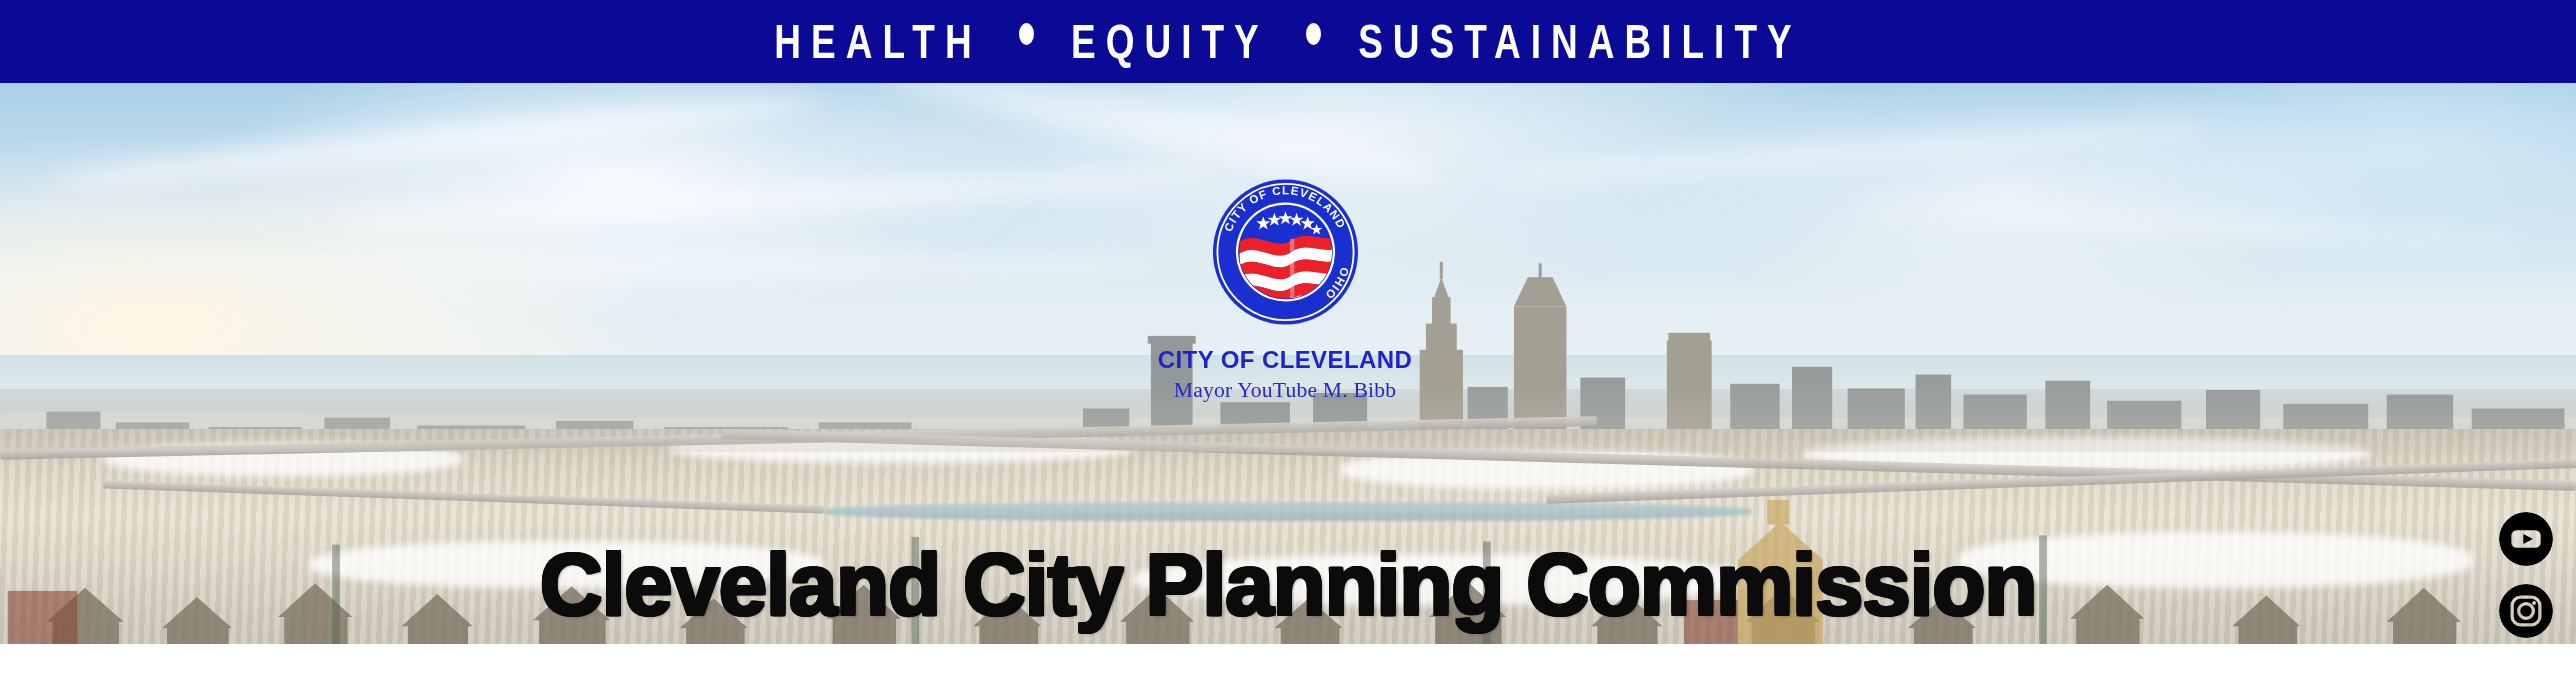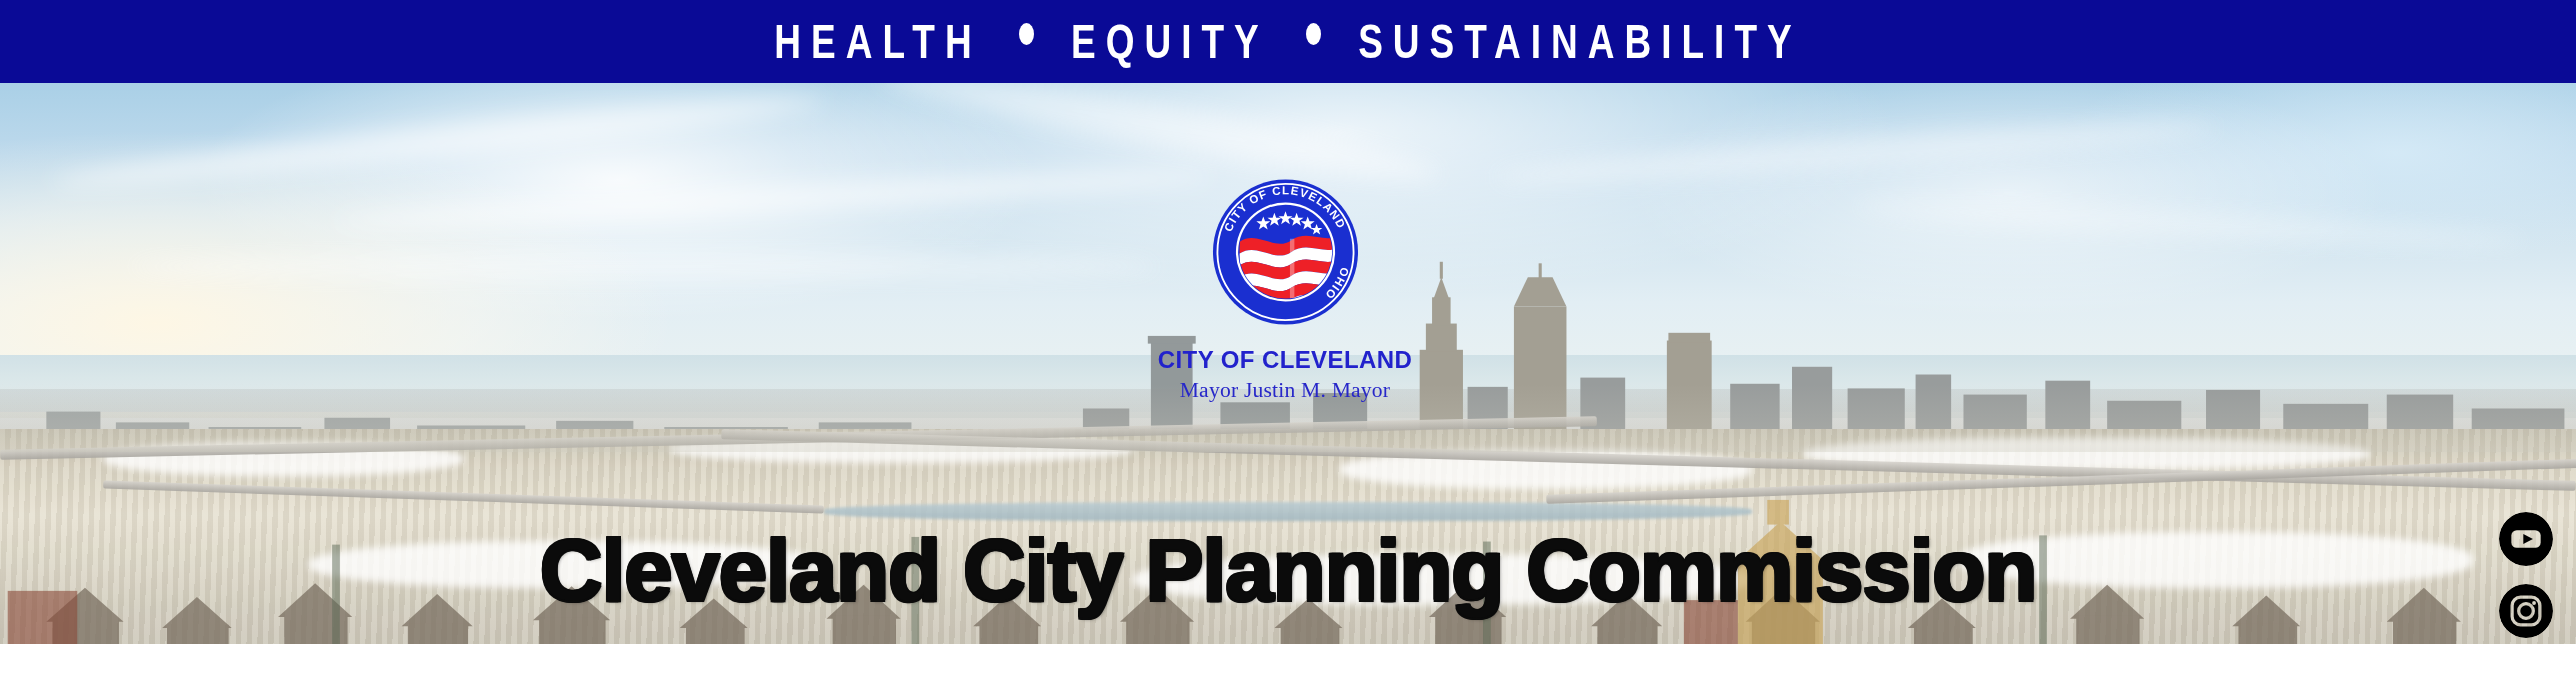--- a/index.html
+++ b/index.html
@@ -187,21 +187,21 @@
     font-size: 21.6px;
     letter-spacing: 0.2px;
     line-height: 1;
     white-space: nowrap;
   }
 
   
   .main-title {
     position: absolute;
     left: 50%;
-    top: 448px;
+    top: 462px;
     transform: translateX(-50%);
     z-index: 30;
     color: #0b0b0b;
     font-family: "Liberation Sans", sans-serif;
     font-weight: 700;
     font-size: 87px;
     letter-spacing: -1.2px;
     line-height: 1;
     white-space: nowrap;
     text-shadow:
@@ -438,21 +438,21 @@
 
         <text font-family="'Liberation Sans', sans-serif" font-size="15.5" font-weight="700" fill="#ffffff" letter-spacing="1.6">
           <textPath href="#arcTop" startOffset="11%">CITY OF CLEVELAND</textPath>
         </text>
         <text font-family="'Liberation Sans', sans-serif" font-size="15.5" font-weight="700" fill="#ffffff" letter-spacing="1.6">
           <textPath href="#arcRight" startOffset="16%">OHIO</textPath>
         </text>
       </svg>
 
       <div class="org-name">CITY OF CLEVELAND</div>
-      <div class="mayor-name">Mayor Justin M. Mayor</div>
+      <div class="mayor-name">Mayor YouTube M. Bibb</div>
     </div>
 
     <h1 class="main-title">Cleveland City Planning Commission</h1>
 
     <div class="social-rail">
 
       <svg class="social-icon" viewBox="0 0 70 70">
         <defs>
           <mask id="ytMask">
             <rect x="0" y="0" width="70" height="70" fill="#ffffff"></rect>

